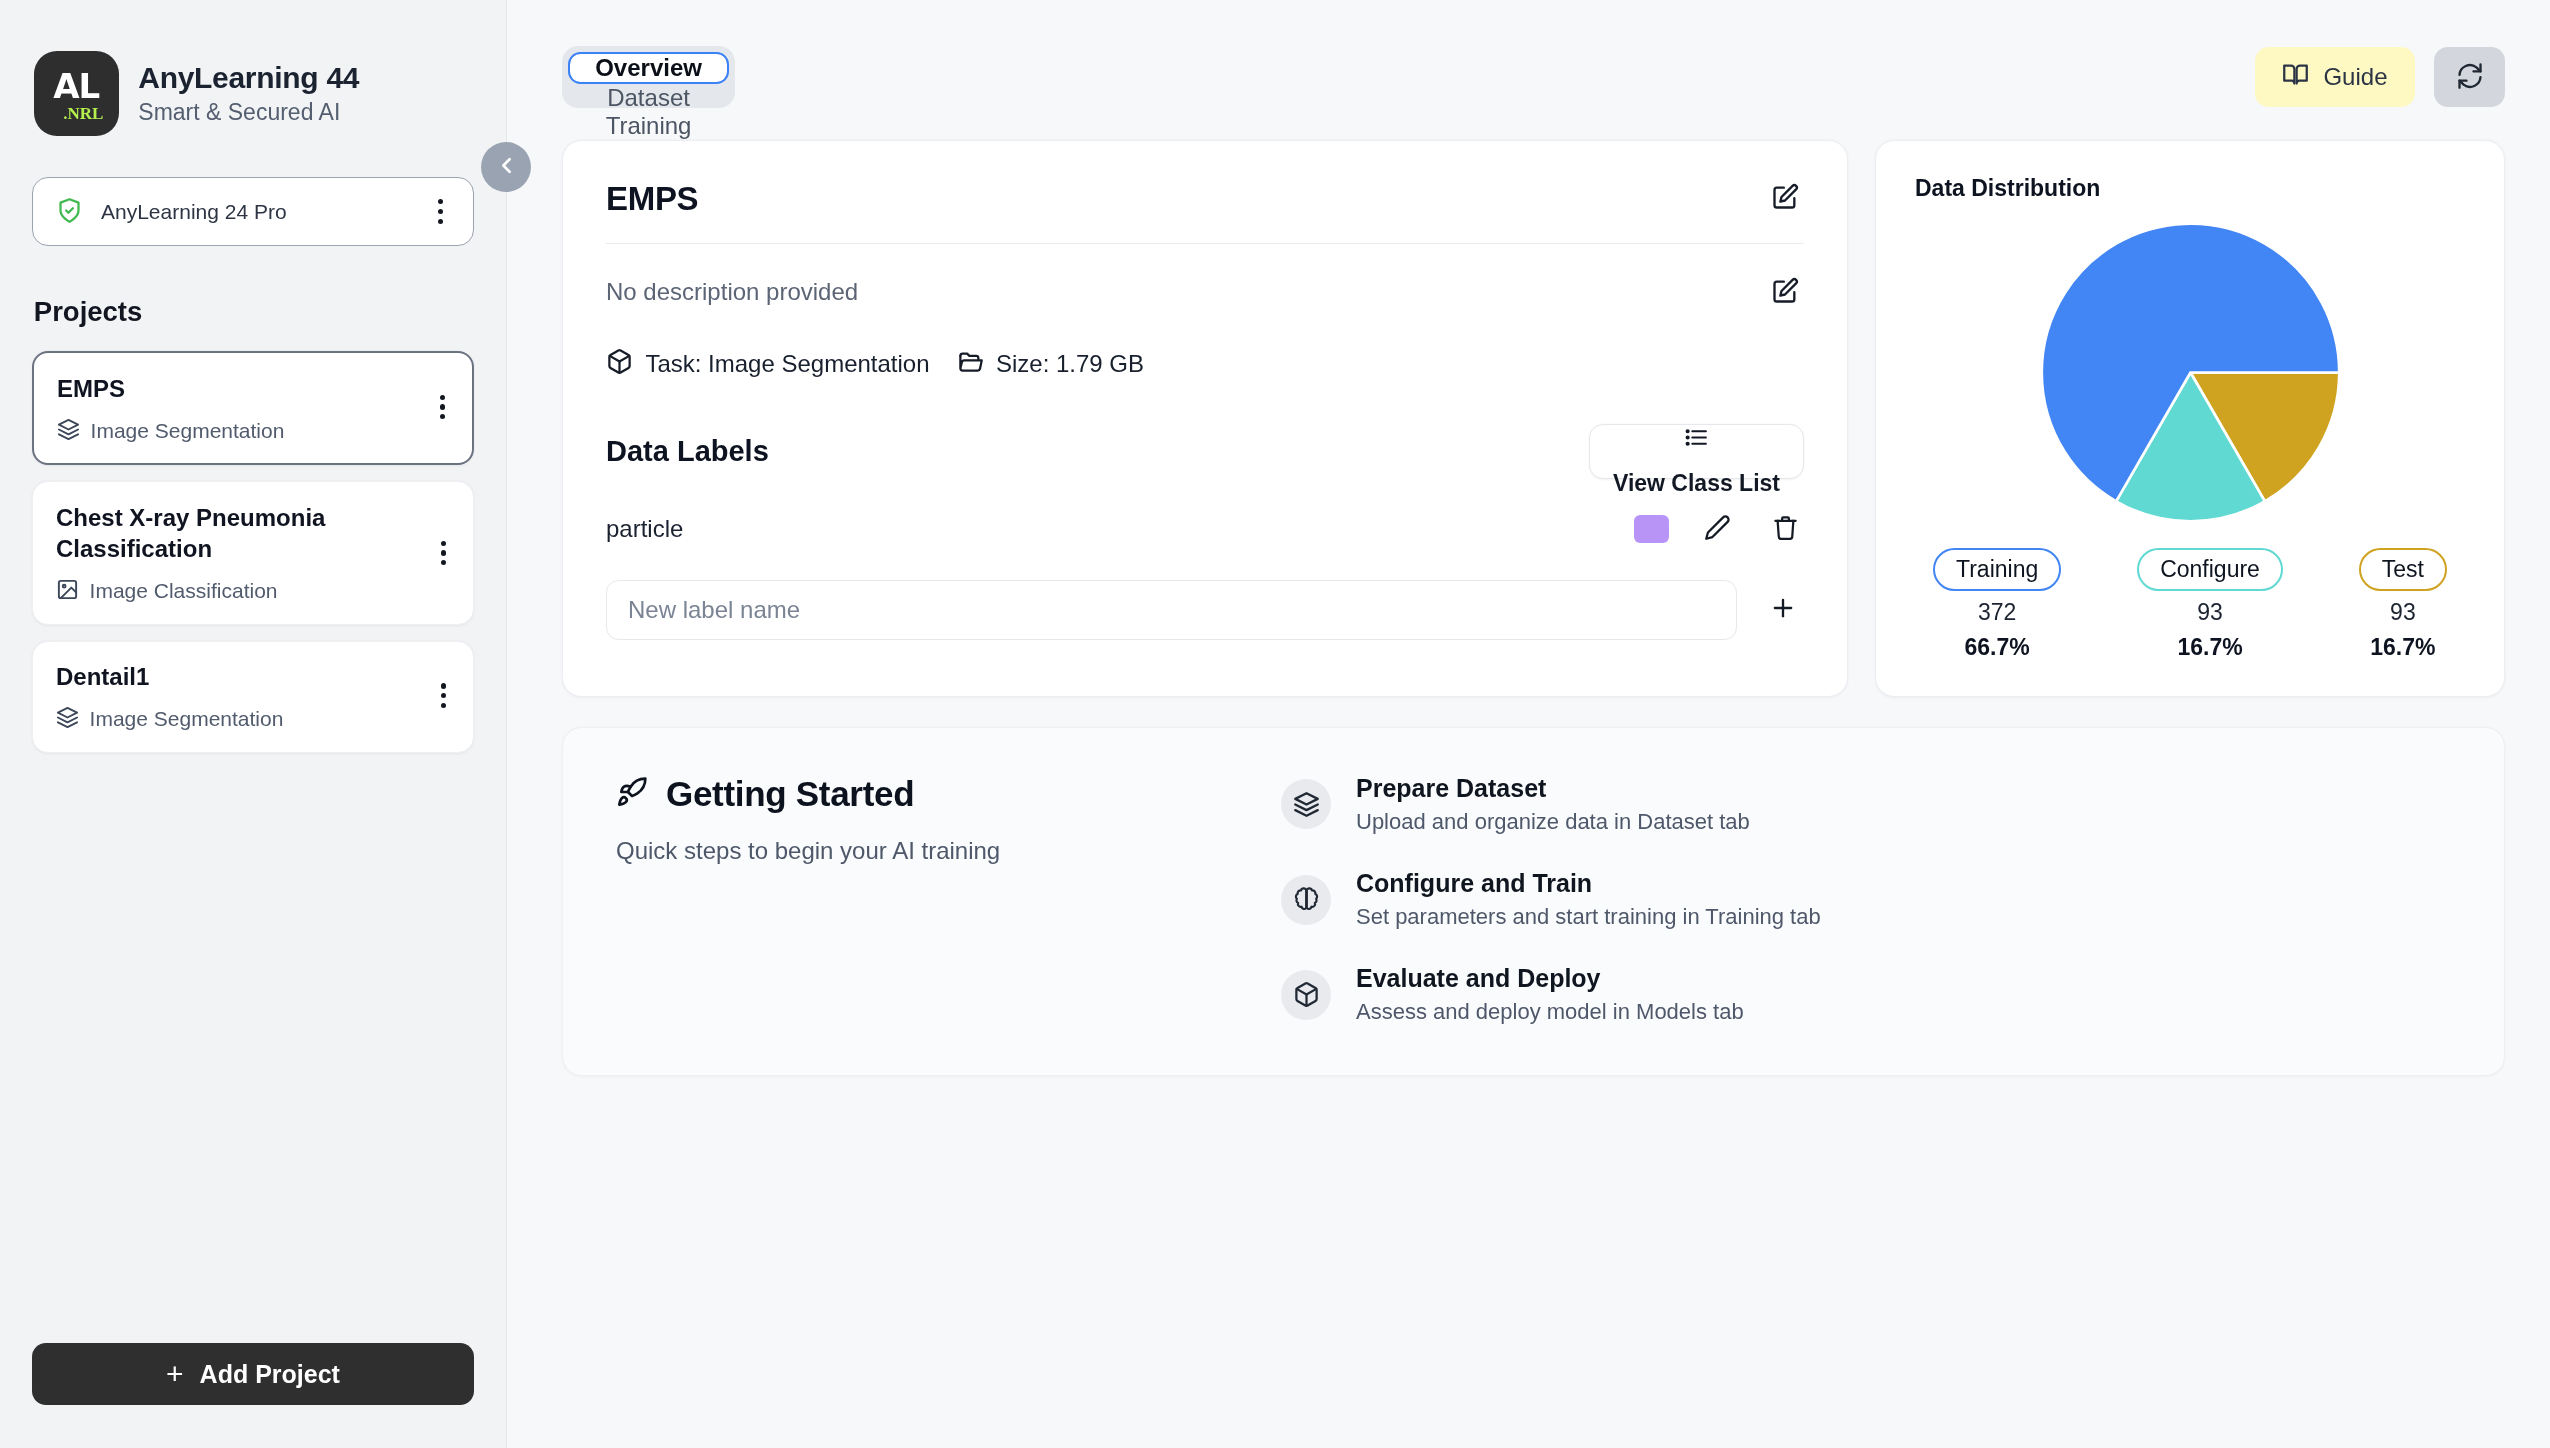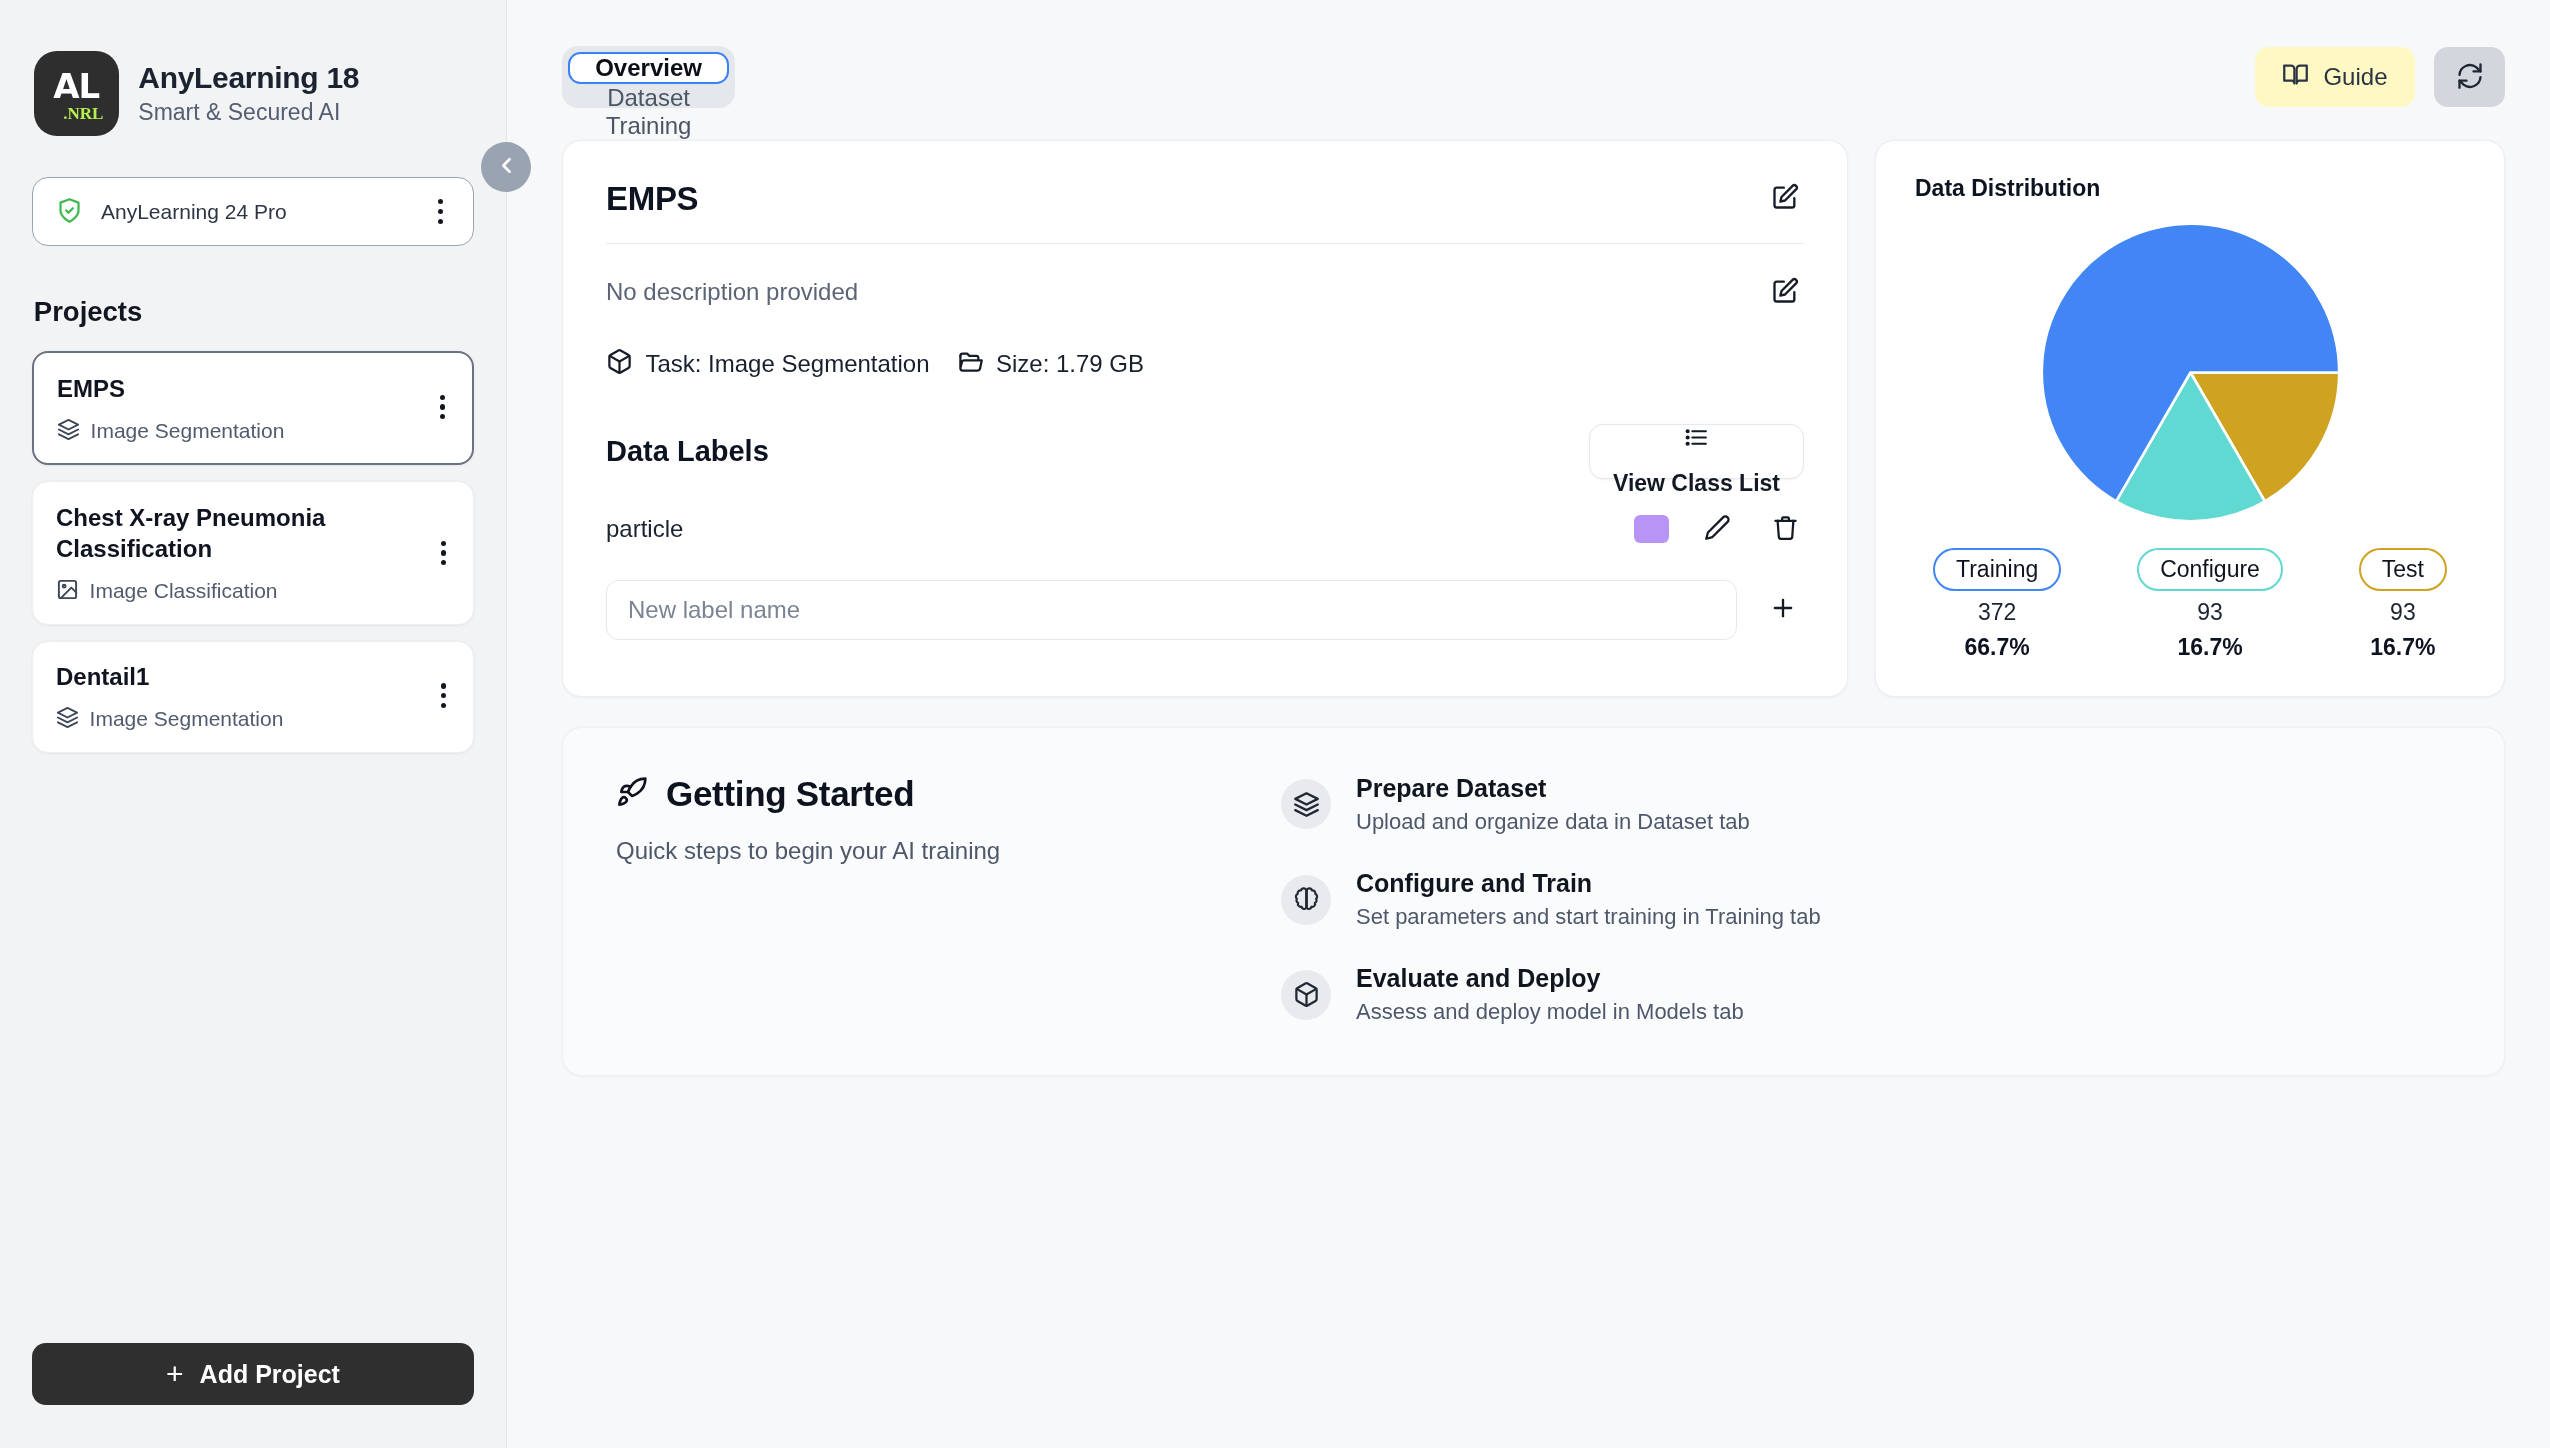--- a/index.html
+++ b/index.html
@@ -218,21 +218,21 @@
 <div class="app">
 
   <aside class="sidebar">
 
     <div class="brand">
       <div class="logo">
         <div class="al">AL</div>
         <div class="nrl">.NRL</div>
       </div>
       <div class="brand-text">
-        <div class="brand-title">AnyLearning 18</div>
+        <div class="brand-title">AnyLearning 44</div>
         <div class="brand-sub">Smart &amp; Secured AI</div>
       </div>
     </div>
 
     <div class="plan-box">
       <span>
         <svg width="27" height="27" viewBox="0 0 24 24" fill="none" stroke="#3fb950" stroke-width="2" stroke-linecap="round" stroke-linejoin="round">
           <path d="M12 22s8-4 8-10V5l-8-3-8 3v7c0 6 8 10 8 10z"></path>
           <polyline points="9 12 11 14 15 10"></polyline>
         </svg>

